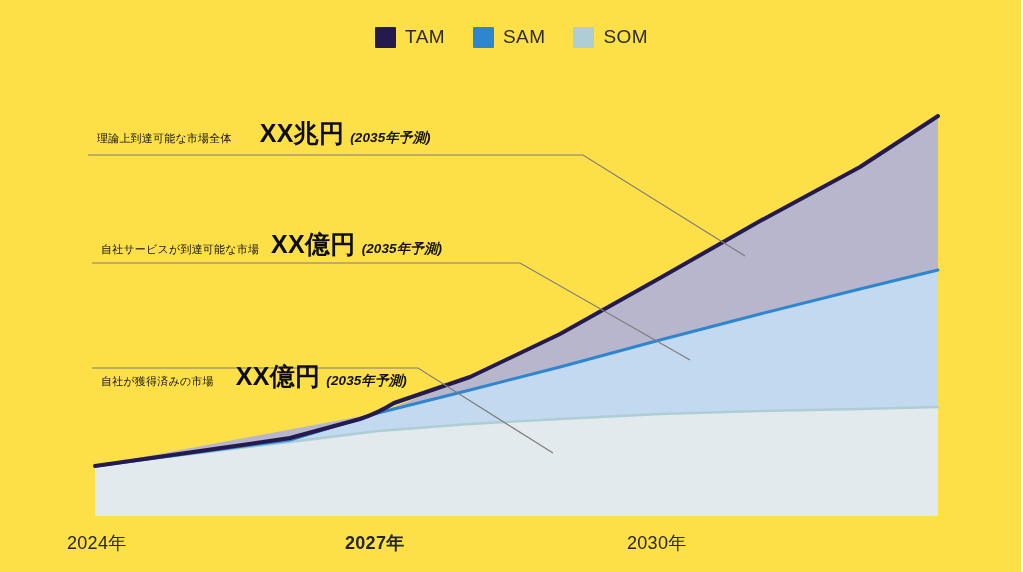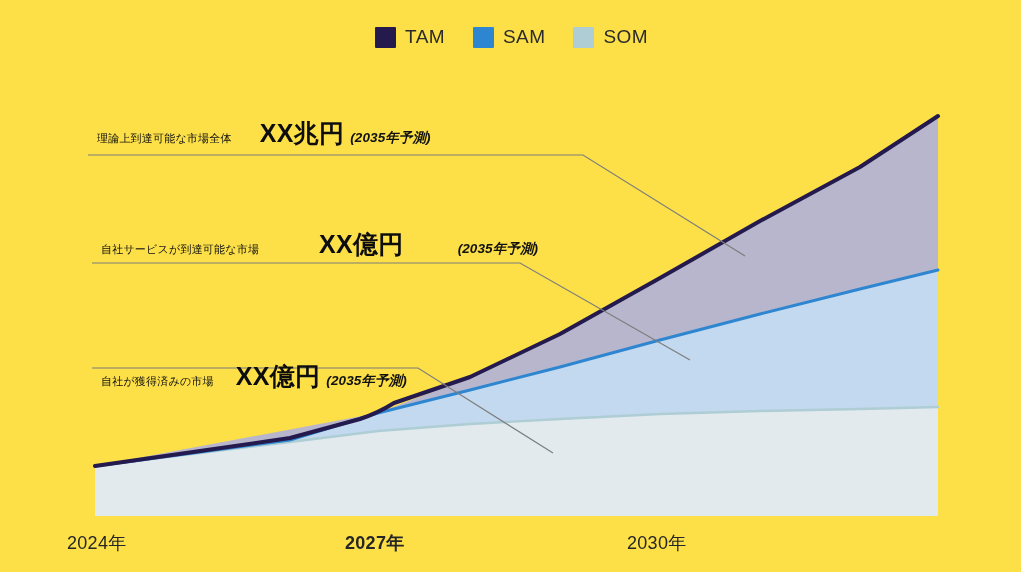--- a/index.html
+++ b/index.html
@@ -84,21 +84,21 @@
     font-weight: bold;
     color: #111111;
     letter-spacing: 0.1px;
     font-style: italic;
   }
 
   #annotation-1 { left: 97px;  top: 117px; }
   #annotation-1 .ann-value { margin-left: 28px; }
   #annotation-1 .ann-note  { margin-left: 6px; }
 
-  #annotation-2 { left: 101px; top: 228px; gap: 48px; }
+  #annotation-2 { left: 101px; top: 228px; }
   #annotation-2 .ann-value { margin-left: 12px; }
   #annotation-2 .ann-note  { margin-left: 6px; }
 
   #annotation-3 { left: 101px; top: 339px; margin-top: 21px; }
   #annotation-3 .ann-value { margin-left: 22px; }
   #annotation-3 .ann-note  { margin-left: 6px; }
 
   
   .axis-label {
     position: absolute;

